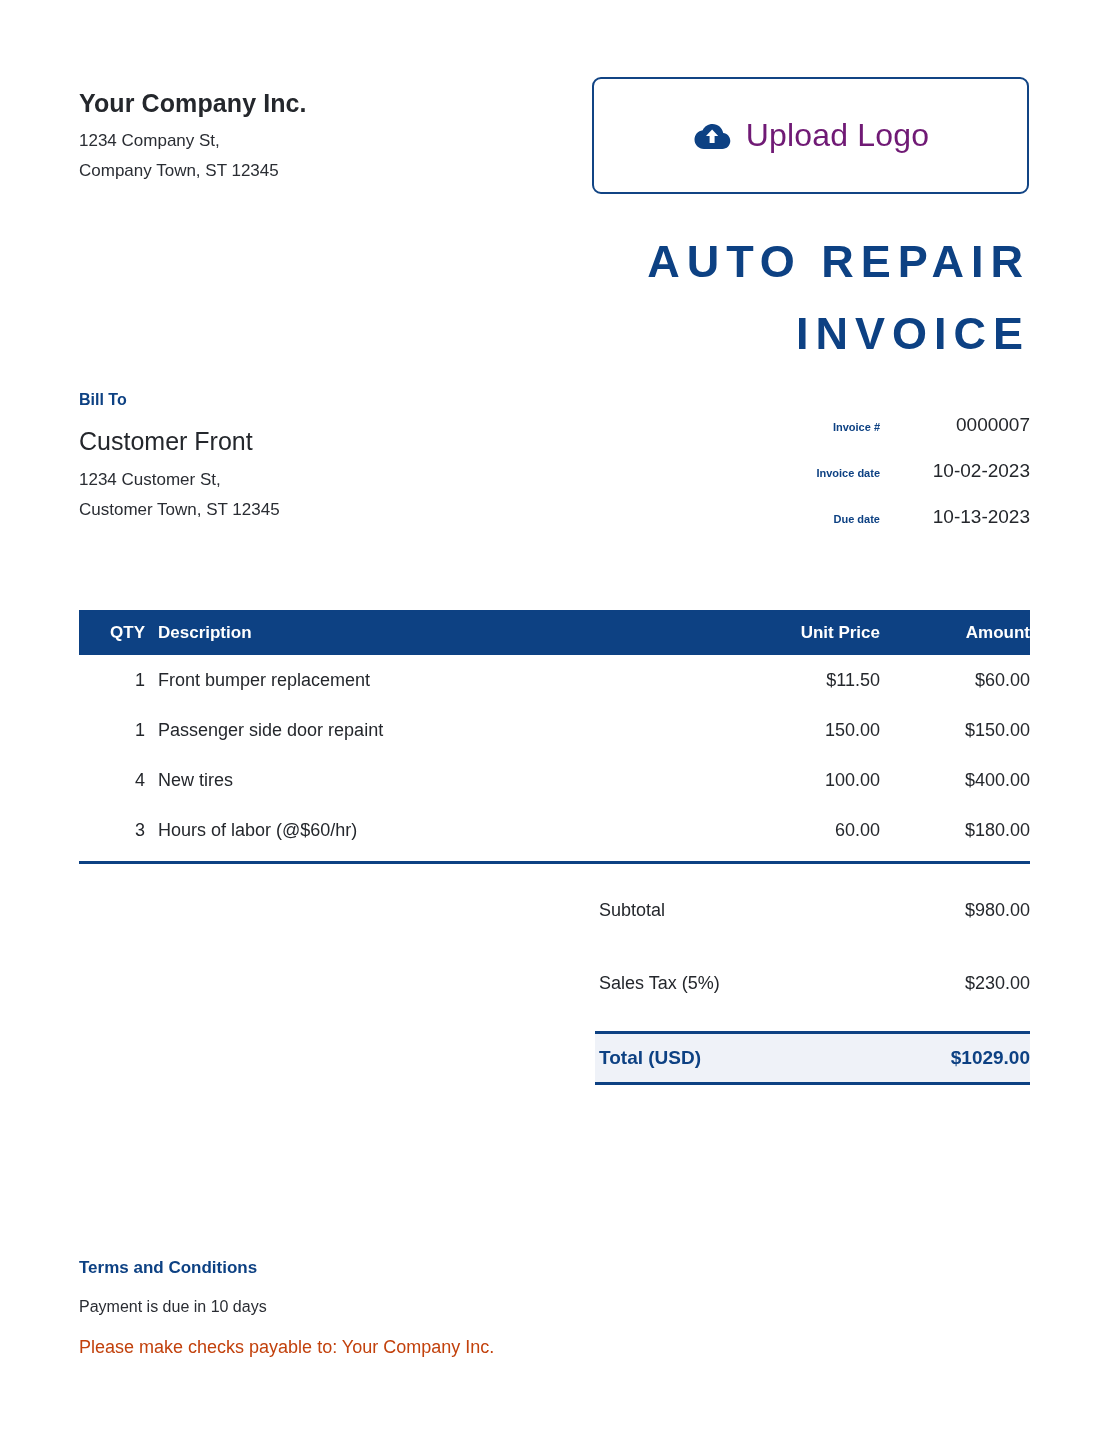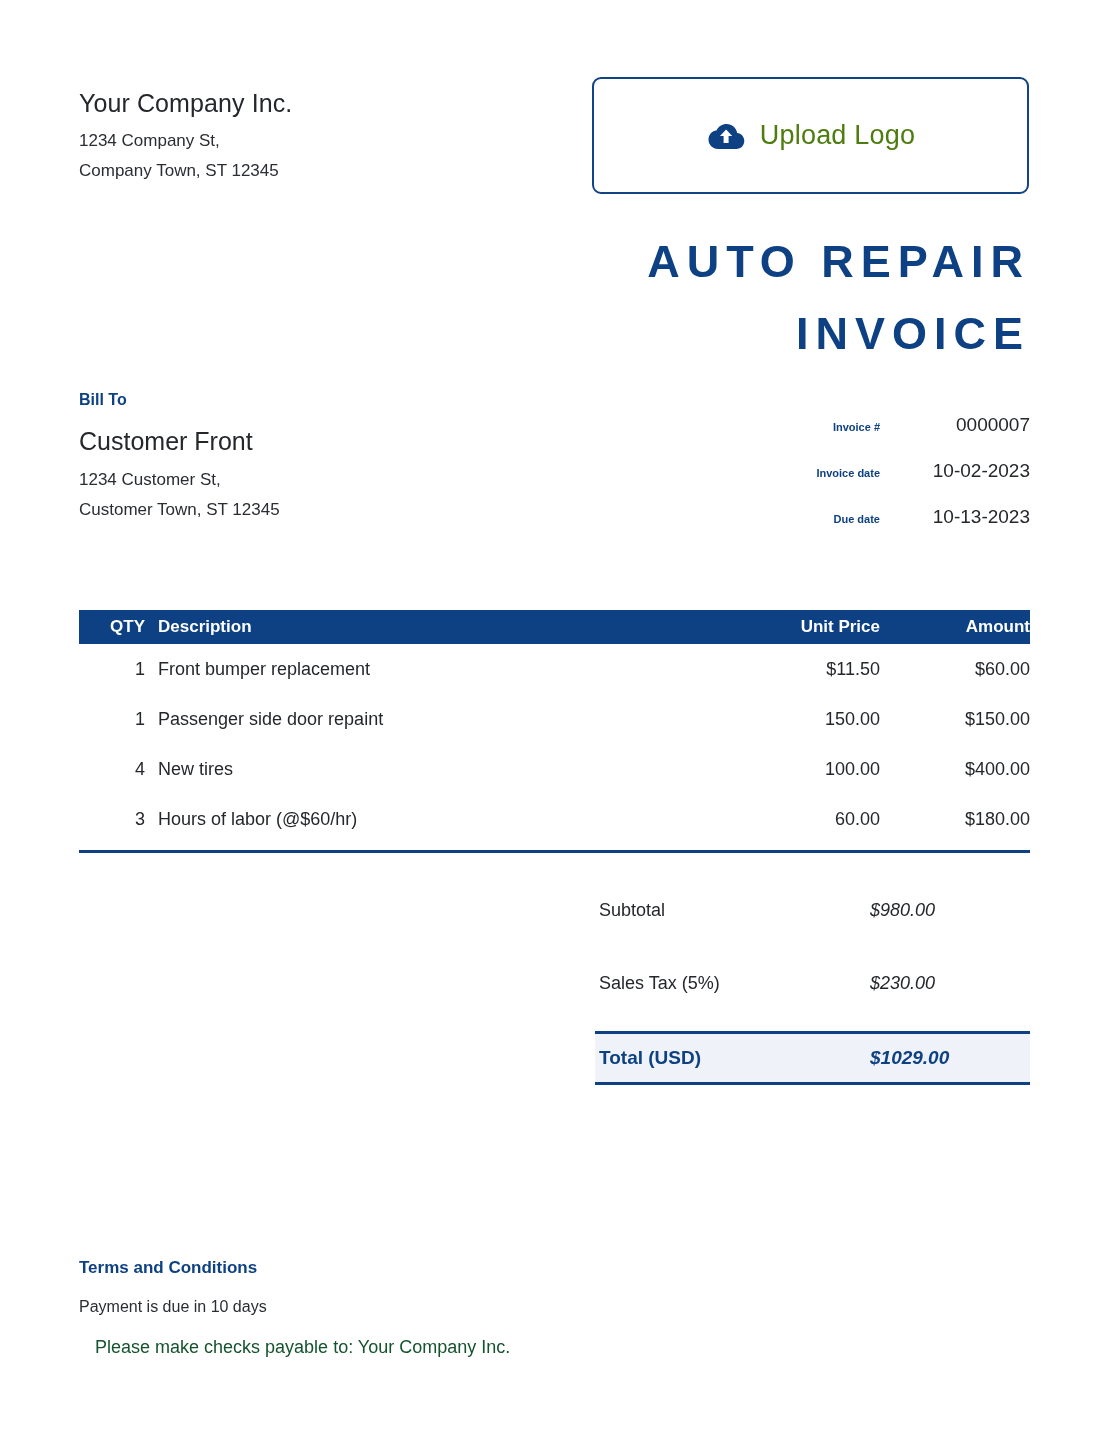--- a/index.html
+++ b/index.html
@@ -25,21 +25,21 @@
 
   
   .company-block {
     position: absolute;
     left: 79px;
     top: 86px;
     width: 460px;
   }
   .company-name {
     font-size: 25px;
-    font-weight: 400;
+    font-weight: 700;
     color: #24272c;
     letter-spacing: 0.1px;
     line-height: 34px;
     margin: 0 0 6px 0;
   }
   .company-addr-line {
     font-size: 17px;
     font-weight: 400;
     color: #2a2d33;
     line-height: 30px;
@@ -61,22 +61,22 @@
     gap: 14px;
     cursor: pointer;
   }
   .upload-logo-icon {
     width: 40px;
     height: 30px;
     display: block;
     flex: none;
   }
   .upload-logo-label {
-    font-size: 27px;
-    color: #4d7c0f;
+    font-size: 32px;
+    color: #701a75;
     font-weight: 400;
     letter-spacing: 0.2px;
   }
 
   
   .doc-title {
     position: absolute;
     left: 430px;
     top: 226px;
     width: 600px;
@@ -146,21 +146,21 @@
 
   
   .table {
     position: absolute;
     left: 79px;
     top: 610px;
     width: 951px;
   }
   .thead {
     background: #0d4183;
-    height: 34px;
+    height: 45px;
     display: flex;
     align-items: center;
     color: #ffffff;
     font-size: 17px;
     font-weight: 700;
   }
   .col-qty {
     width: 54px;
     text-align: right;
     flex: none;
@@ -205,21 +205,21 @@
   }
   .totals-row {
     display: flex;
     align-items: center;
     height: 50px;
     font-size: 18px;
     color: #24272c;
     margin-top: 23px;
   }
   .totals-label { flex: 1; padding-left: 4px; }
-  .totals-value { width: 160px; text-align: left; font-style: italic; }
+  .totals-value { width: 160px; text-align: right; }
 
   .totals-row.grand {
     background: #eff2f8;
     border-top: 3px solid #0d4183;
     border-bottom: 3px solid #0d4183;
     color: #0d4183;
     font-weight: 700;
     height: 48px;
   }
   .totals-row.grand .totals-label,
@@ -240,23 +240,22 @@
     margin-bottom: 12px;
   }
   .terms-line-1 {
     font-size: 16px;
     color: #2a2d33;
     line-height: 28px;
     margin-bottom: 12px;
   }
   .terms-line-2 {
     font-size: 18px;
-    color: #14532d;
+    color: #c2410c;
     line-height: 28px;
-    margin-left: 16px;
   }
 </style>
 </head>
 <body>
 
 <div class="page">
 
   <div class="company-block">
     <div class="company-name">Your Company Inc.</div>
     <div class="company-addr-line">1234 Company St,</div>

